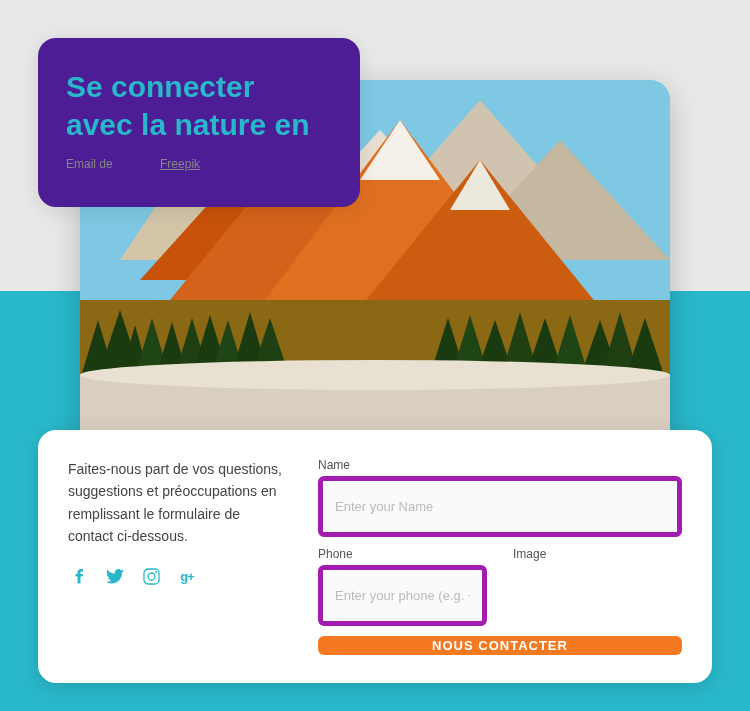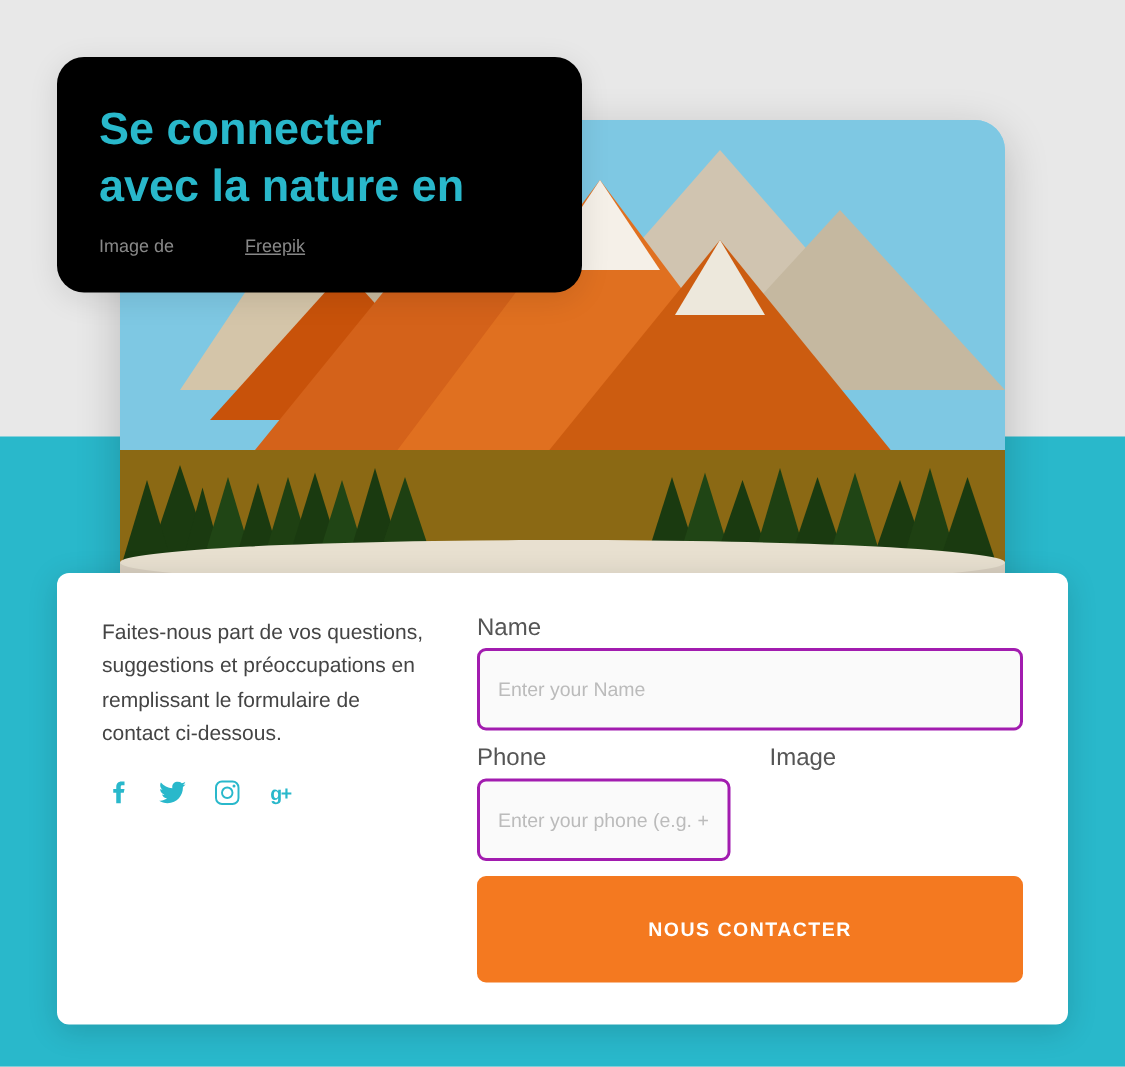--- a/index.html
+++ b/index.html
@@ -61,24 +61,24 @@
     .image-card svg {
       width: 100%;
       height: 100%;
     }
 
     
     .title-card {
       position: absolute;
       top: 38px;
       left: 38px;
-      width: 350px;
-      background: #000000;
+      width: 322px;
+      background: #4c1d95;
       border-radius: 18px;
-      padding: 30px 28px 24px;
+      padding: 30px 28px 36px;
       z-index: 5;
       box-shadow: 0 4px 20px rgba(0,0,0,0.1);
     }
 
     .title-card h1 {
       font-size: 30px;
       font-weight: 700;
       color: #29b8cb;
       line-height: 1.25;
       margin-bottom: 14px;
@@ -95,21 +95,21 @@
       margin-left: 44px;
     }
 
     
     .contact-card {
       position: absolute;
       bottom: 28px;
       left: 38px;
       right: 38px;
       background: white;
-      border-radius: 8px;
+      border-radius: 18px;
       padding: 28px 30px 28px;
       z-index: 6;
       display: flex;
       gap: 30px;
       box-shadow: 0 4px 20px rgba(0,0,0,0.15);
     }
 
     .contact-left {
       flex: 0 0 220px;
     }
@@ -142,30 +142,30 @@
     .contact-right {
       flex: 1;
     }
 
     .form-group {
       margin-bottom: 10px;
     }
 
     .form-group label {
       display: block;
-      font-size: 16px;
+      font-size: 12px;
       color: #555;
       margin-bottom: 4px;
       font-weight: 500;
     }
 
     .form-group input {
       width: 100%;
       padding: 18px 12px;
-      border: 2px solid #a21caf;
+      border: 5px solid #a21caf;
       border-radius: 6px;
       font-size: 13px;
       color: #aaa;
       outline: none;
       background: #fafafa;
     }
 
     .form-group input::placeholder {
       color: #bbb;
     }
@@ -176,21 +176,21 @@
       margin-bottom: 10px;
     }
 
     .form-row .form-group {
       flex: 1;
       margin-bottom: 0;
     }
 
     .submit-btn {
       width: 100%;
-      padding: 28px;
+      padding: 2px;
       background: #f47920;
       color: white;
       border: none;
       border-radius: 6px;
       font-size: 13px;
       font-weight: 700;
       letter-spacing: 1px;
       cursor: pointer;
       text-transform: uppercase;
     }
@@ -249,21 +249,21 @@
       <ellipse cx="295" cy="295" rx="295" ry="15" fill="#e8e0d0"></ellipse>
     </svg>
   </div>
 
   <div class="title-card">
     <h1>
       <span>Se connecter</span><br>
       <span>avec la nature en</span><br>
     </h1>
     <div class="image-credit">
-      <span>Image de </span><a href="#">Freepik</a>
+      <span>Email de </span><a href="#">Freepik</a>
     </div>
   </div>
 
   <div class="contact-card">
 
     <div class="contact-left">
       <p>Faites-nous part de vos questions, suggestions et préoccupations en remplissant le formulaire de contact ci-dessous.</p>
       <div class="social-icons">
         <div class="social-icon">
           <svg width="10" height="18" viewBox="0 0 10 18" fill="#29b8cb" xmlns="http://www.w3.org/2000/svg">

